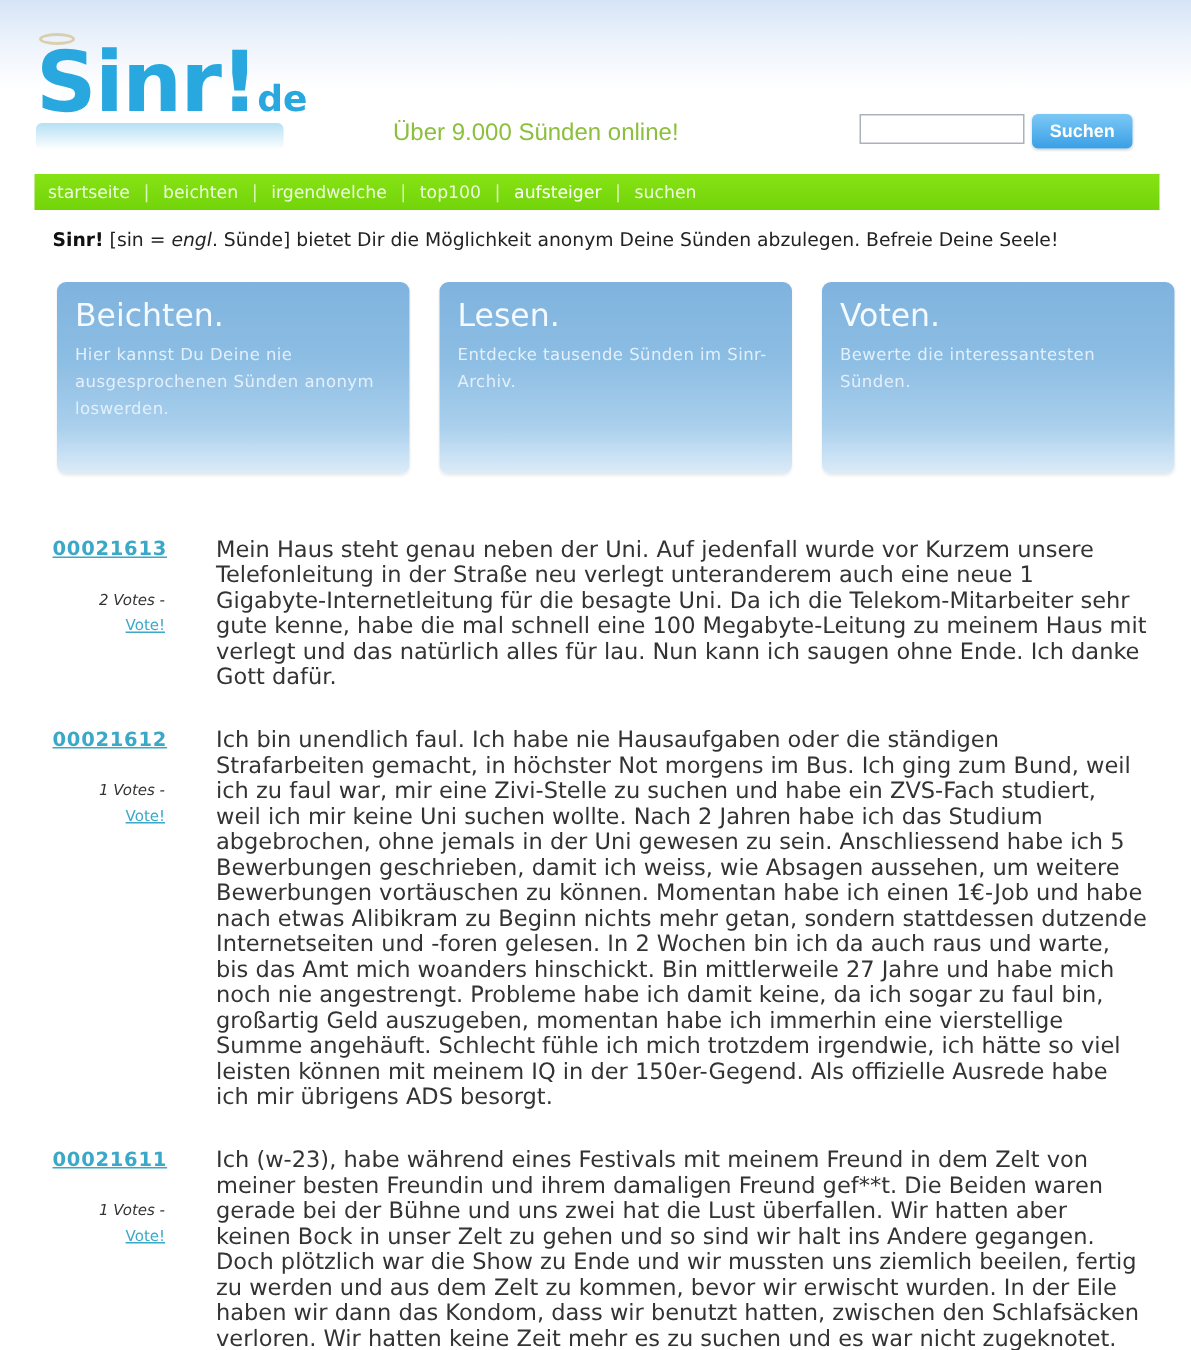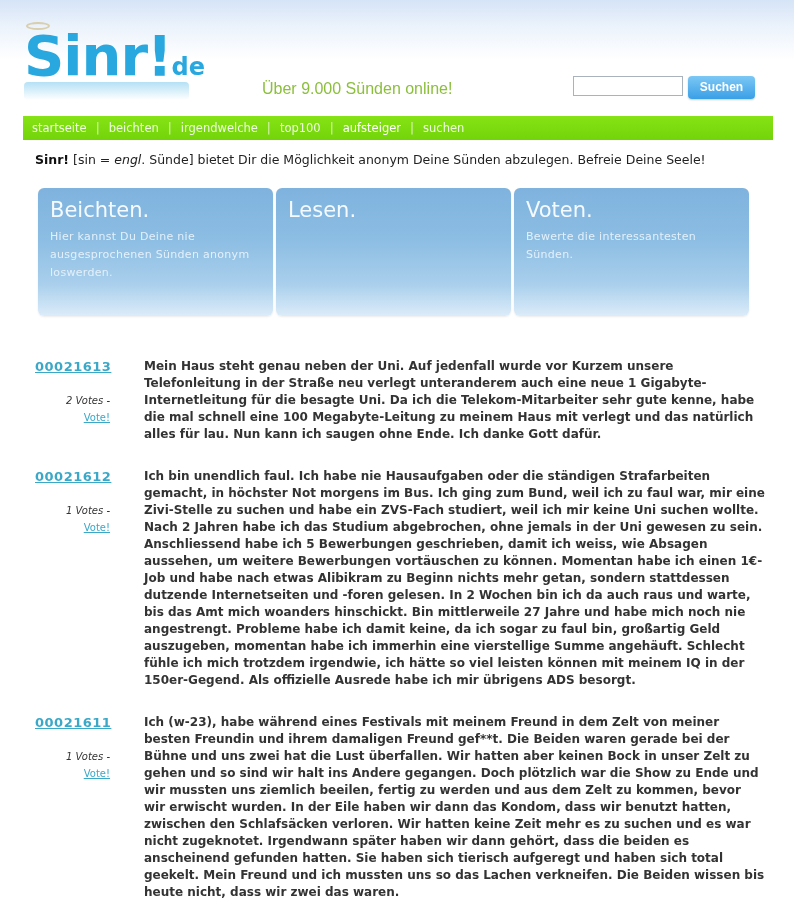--- a/index.html
+++ b/index.html
@@ -48,39 +48,39 @@
       display: flex; align-items: center; padding-left: 9px;
       font-size: 12px; color: #e6f9cf;
     }
     .navbar a { color: #eefbe0; text-decoration: none; font-family: "DejaVu Sans", sans-serif; font-size: 11.5px; }
     .navbar a.active { font-weight: normal; color: #fff; }
     .navbar .sep { margin: 0 9px; color: #d8f5b3; }
     .intro {
       position: absolute; left: 35px; top: 152px; font-size: 12.5px; color: #222;
     }
     .intro b { color: #111; }
-    .cards { position: absolute; left: 38px; top: 188px; display: flex; gap: 3px; border-radius: 18px; }
+    .cards { position: absolute; left: 38px; top: 188px; display: flex; gap: 20px; border-radius: 18px; }
     .card {
       width: 235px; height: 128px; border-radius: 6px;
       background: linear-gradient(to bottom, #7fb3de 0%, #8cbde3 40%, #a9cfec 75%, #dcecf9 100%);
       padding: 10px 12px; color: #fff;
       box-shadow: 0 1px 2px rgba(0,0,0,0.08);
     }
     .card .title { font-size: 21px; color: #f5faff; margin-bottom: 6px; }
     .card .desc { font-size: 11px; line-height: 18px; color: #e3f0fb; letter-spacing: 0.3px; }
     .sins { position: absolute; left: 35px; top: 358px; width: 730px; }
     .sin { display: flex; margin-bottom: 25px; gap: 27px; }
     .sin-meta { width: 82px; text-align: right; padding-right: 7px; flex-shrink: 0; }
     .sin-id {
       display: block; font-size: 13px; font-weight: bold; color: #3ba8c8;
       text-decoration: underline; line-height: 17px; letter-spacing: 0.5px; font-family: "DejaVu Sans", sans-serif;
     }
     .sin-votes { display: block; font-size: 10px; color: #333; line-height: 17px; margin-top: 17px; font-style: italic; }
     .sin-vote-link { display: block; font-size: 10px; color: #3ba8c8; text-decoration: underline; line-height: 17px; }
-    .sin-text { font-size: 12px; line-height: 17px; color: #333; width: 640px; font-weight: bold; }
+    .sin-text { font-size: 15px; line-height: 17px; color: #333; width: 640px; }
   </style>
 </head>
 <body>
 
 <div class="header">
   <div class="logo">
     <div class="halo"></div>
     <div class="word"><span>Sinr</span><span class="bang">!</span><span class="de">de</span></div>
     <div class="reflection"></div>
   </div>
@@ -108,20 +108,21 @@
   <span>[sin = </span><i>engl</i><span>. Sünde] bietet Dir die Möglichkeit anonym Deine Sünden abzulegen. Befreie Deine Seele!</span>
 </div>
 
 <div class="cards">
   <div class="card">
     <div class="title">Beichten.</div>
     <div class="desc">Hier kannst Du Deine nie ausgesprochenen Sünden anonym loswerden.</div>
   </div>
   <div class="card">
     <div class="title">Lesen.</div>
+    <div class="desc">Entdecke tausende Sünden im Sinr-Archiv.</div>
   </div>
   <div class="card">
     <div class="title">Voten.</div>
     <div class="desc">Bewerte die interessantesten Sünden.</div>
   </div>
 </div>
 
 <div class="sins">
   <div class="sin">
     <div class="sin-meta">

